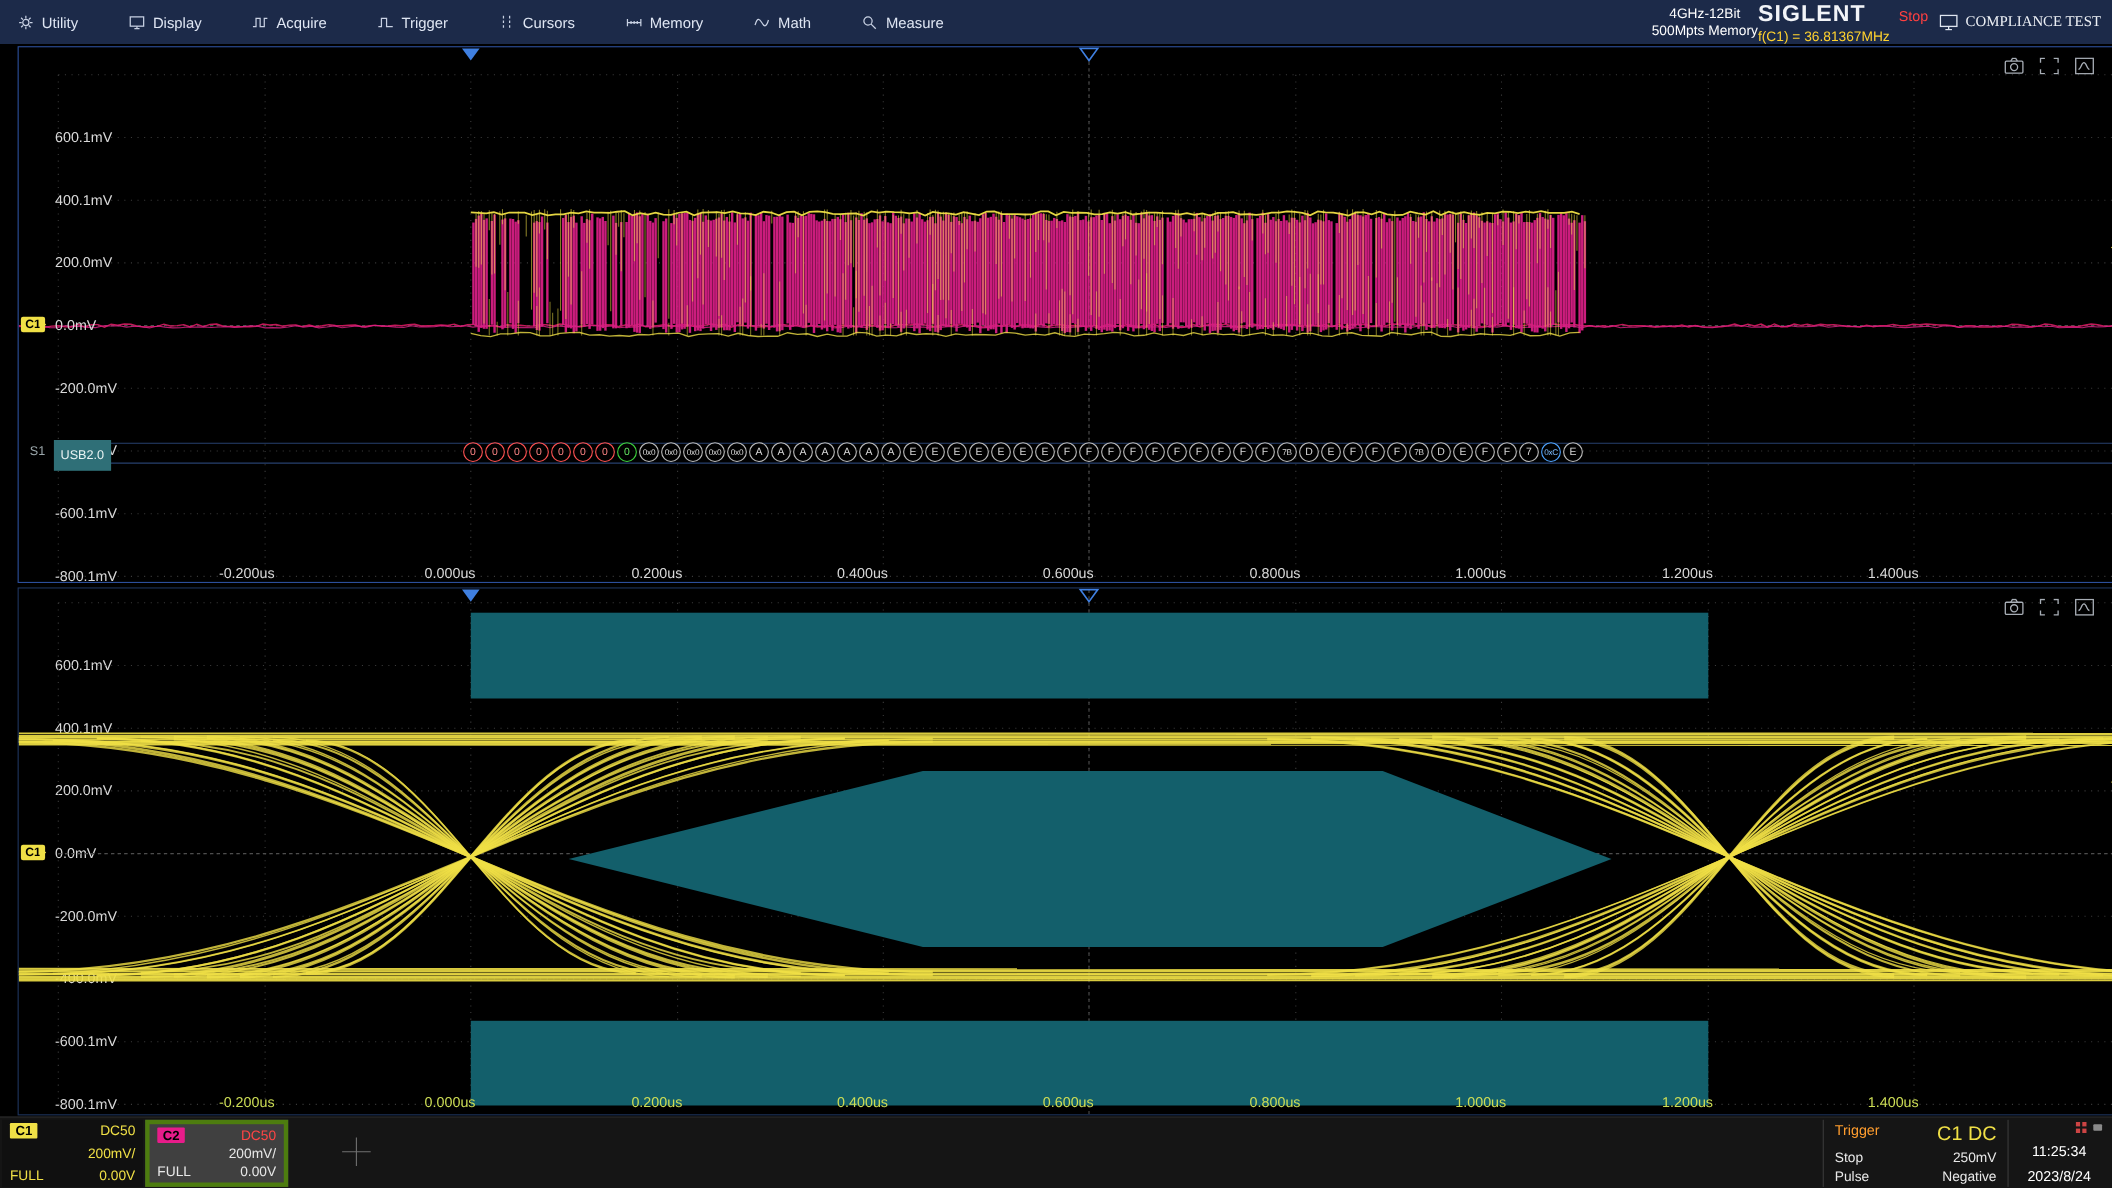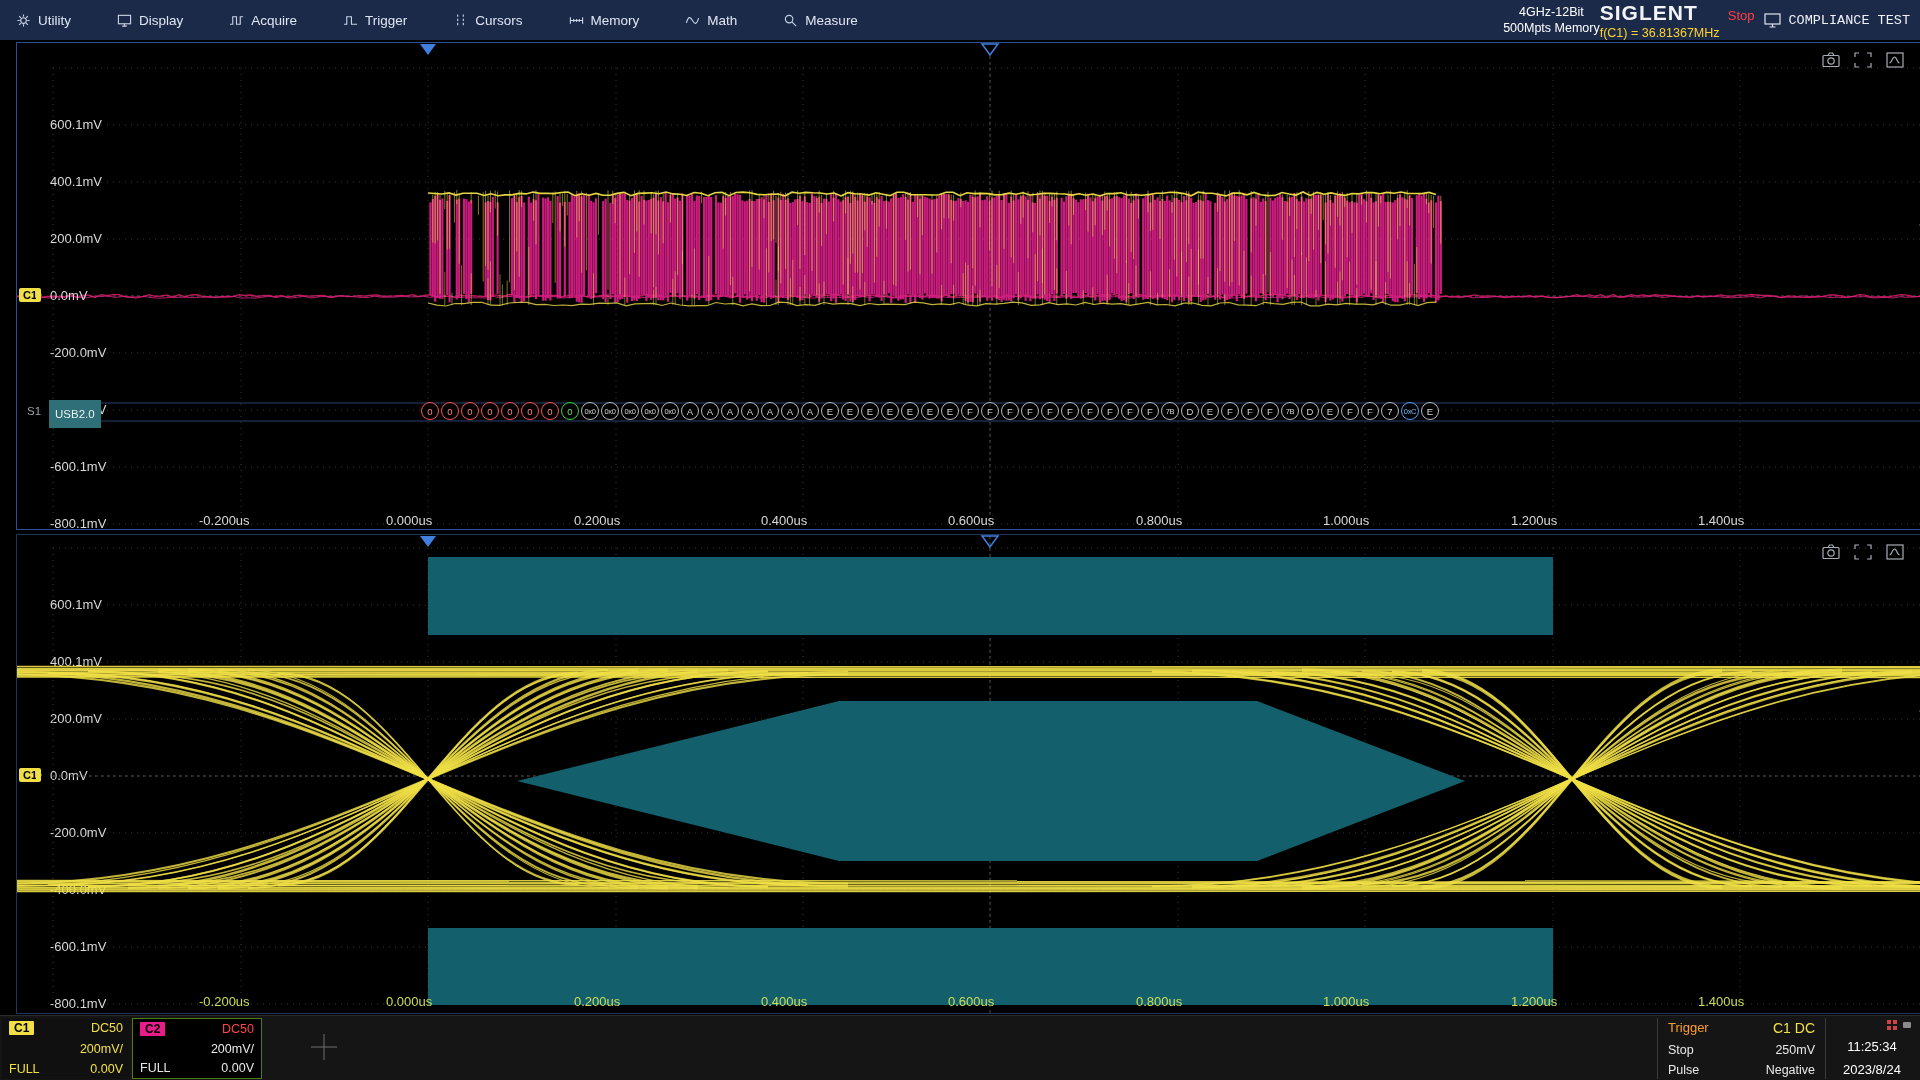--- a/index.html
+++ b/index.html
@@ -11,21 +11,21 @@
 .menu-items{display:flex;align-items:center;gap:46px}
 .menu-item{display:flex;align-items:center;gap:7px;background:none;border:none;color:#dfe6f3;font-size:13.5px;font-family:inherit;cursor:pointer;white-space:nowrap}
 .menu-item svg{width:15px;height:15px;stroke:#c9d2e4;fill:none;stroke-width:1.2}
 .menu-right{margin-left:auto;display:flex;align-items:center;}
 .mem{text-align:center;color:#fff;font-size:12.5px;line-height:1.3;white-space:nowrap}
 .brandblock{display:flex;flex-direction:column;gap:1px}
 .brandrow{display:flex;align-items:baseline;gap:30px}
 .brand{color:#f2f4f8;font-weight:bold;font-size:21px;letter-spacing:1px}
 .stop{color:#ff4040;font-size:13px;background:none;border:none;font-family:inherit;cursor:pointer}
 .freq{color:#ffd22e;font-size:12.5px;white-space:nowrap}
-.compliance{display:flex;align-items:center;gap:7px;color:#eef1f6;font-size:13.5px;padding-left:10px;background:none;border:none;font-family:Liberation Mono, monospace;cursor:pointer;white-space:nowrap}
+.compliance{display:flex;align-items:center;gap:7px;color:#eef1f6;font-size:13.5px;padding-left:10px;background:none;border:none;font-family:Liberation Serif, serif;cursor:pointer;white-space:nowrap}
 .compliance svg{width:17px;height:15px;stroke:#dfe5f0;fill:none;stroke-width:1.2}
 
 
 .grid{position:absolute;left:16px;width:1920px;background:#000}
 #grid1{top:42px;height:488px;border:1px solid #2c4f9c}
 #grid2{top:534px;height:480px;border:1px solid #1f355e}
 .grid svg.plot{position:absolute;left:0;top:0;z-index:1}
 .ylab{position:absolute;left:33px;font-size:13px;line-height:15px;color:#d9d9d9;z-index:2;white-space:nowrap}
 #grid2 .ylab{z-index:0}
 .xlab{position:absolute;width:84px;text-align:left;font-size:13px;line-height:15px;color:#d9d9d9;z-index:2}
@@ -40,36 +40,36 @@
 .tk.r{border-color:#ff5252;color:#ff8585}
 .tk.g{border-color:#3ed43e;color:#63e763}
 .tk.b{border-color:#4fa4ff;color:#7dbcff}
 .gicons{position:absolute;top:9px;right:30px;display:flex;gap:12px;z-index:3}
 .gicons svg{width:20px;height:16px;stroke:#a7adb5;fill:none;stroke-width:1.2;cursor:pointer}
 
 
 .statusbar{position:absolute;top:1015px;left:0;width:1920px;height:65px;background:#151515;border-top:1px solid #2a2a2a}
 .chbox{position:absolute;top:2px;width:128px;height:61px;padding:3px 7px;display:flex;flex-direction:column;justify-content:space-between;font-size:12.5px;cursor:pointer}
 .ch1{left:2px;color:#f0e046;background:#101010}
-.ch2{left:132px;width:130px;color:#e8e8e8;background:#000000;border:1px solid #4d7c0f}
+.ch2{left:132px;width:130px;color:#e8e8e8;background:#404040;border:4px solid #4d7c0f}
 .chrow{display:flex;justify-content:space-between;align-items:center}
 .chrow.end{justify-content:flex-end}
 .chbadge{padding:0 5px;font-weight:bold;font-size:12px;border-radius:1px}
 .b1{background:#f0e046;color:#000}
 .b2{background:#e81c8a;color:#000}
 .red{color:#ff4545}
 .addch{position:absolute;left:300px;top:10px;background:none;border:none;cursor:pointer}
 .addch svg{width:48px;height:42px;stroke:#707070;stroke-width:1;fill:none}
 .panel{position:absolute;top:2px;height:61px;padding:2px 10px;font-size:12.5px;color:#e9e9e9;border-left:1px solid #3a3a3a;display:flex;flex-direction:column;justify-content:space-between;cursor:pointer}
 .tb{left:1489px;width:168px}
 .trg{left:1657px;width:168px}
 .prow{display:flex;justify-content:space-between}
 .ptitle{font-size:13px;color:#fff}
 .orange{color:#ff9d2e}
-.yellow{color:#f0e046;font-size:14px}
+.yellow{color:#f0e046;font-size:18px}
 .clock{position:absolute;left:1825px;top:2px;width:93px;height:61px;padding:2px 6px;border-left:1px solid #3a3a3a;display:flex;flex-direction:column;justify-content:space-between;color:#fff;font-size:13px;text-align:center}
 .miniicons{display:flex;justify-content:flex-end;gap:5px;height:10px}
 </style>
 </head>
 <body>
 
 <div class="screen">
 
   <header class="menubar">
     <div class="menu-items">

